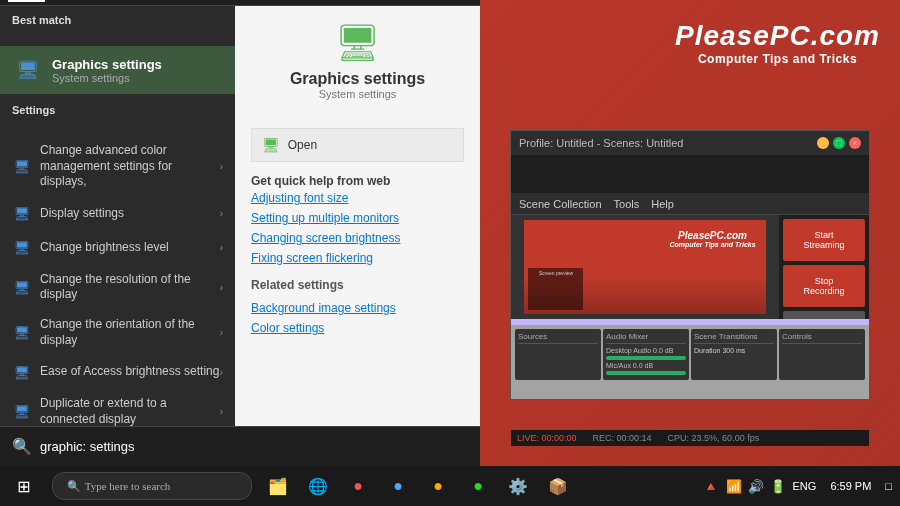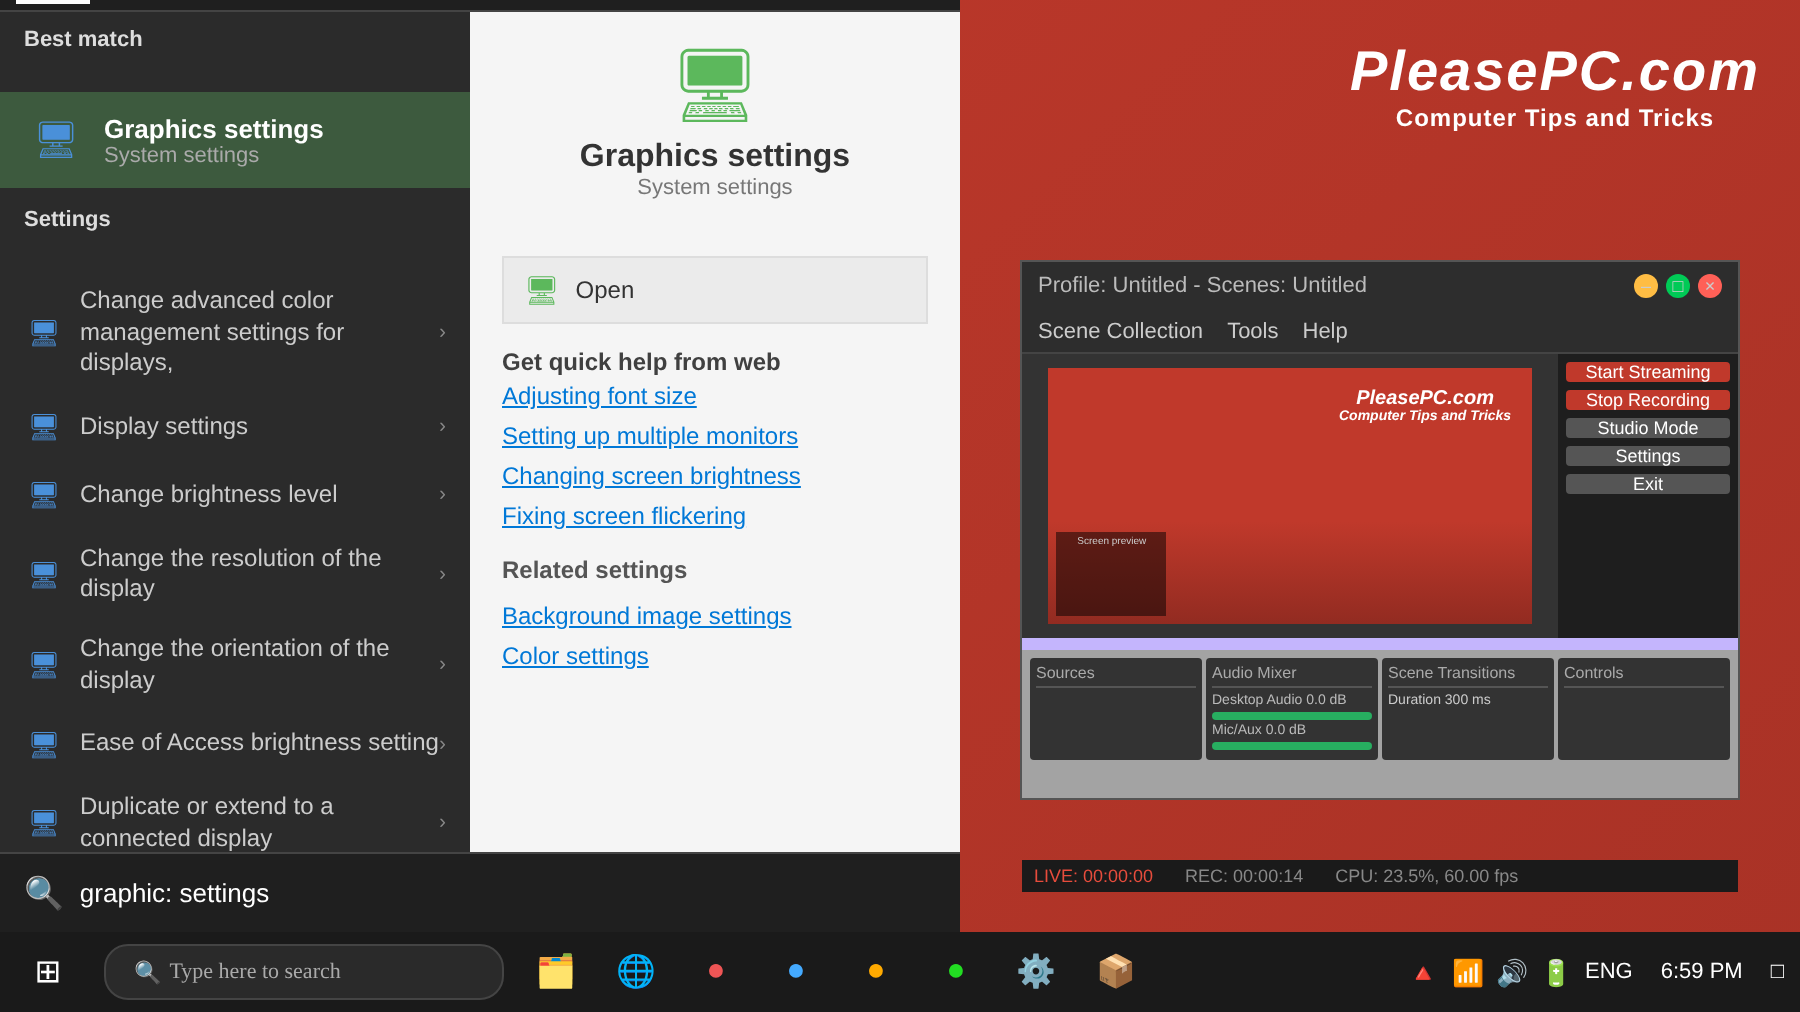--- a/index.html
+++ b/index.html
@@ -425,20 +425,21 @@
 
     .obs-menubar {
       height: 22px;
       background: #2d2d2d;
       display: flex;
       align-items: center;
       padding: 0 8px;
       gap: 12px;
       border-bottom: 1px solid #444;
       flex-shrink: 0;
+      margin-top: 38px;
     }
     .obs-menu-item {
       font-size: 11px;
       color: #ccc;
       cursor: pointer;
     }
 
     .obs-content {
       flex: 1;
       display: flex;
@@ -481,21 +482,21 @@
       flex-direction: column;
       gap: 4px;
       padding: 4px;
       flex-shrink: 0;
     }
 
     .obs-sidebar-btn {
       background: #c0392b;
       color: white;
       font-size: 9px;
-      padding: 0;
+      padding: 11px;
       text-align: center;
       cursor: pointer;
       border-radius: 2px;
     }
     .obs-sidebar-btn.gray { background: #555; }
 
     .obs-bottom-bar {
       height: 80px;
       background: #a3a3a3;
       border-top: 6px solid #c4b5fd;

